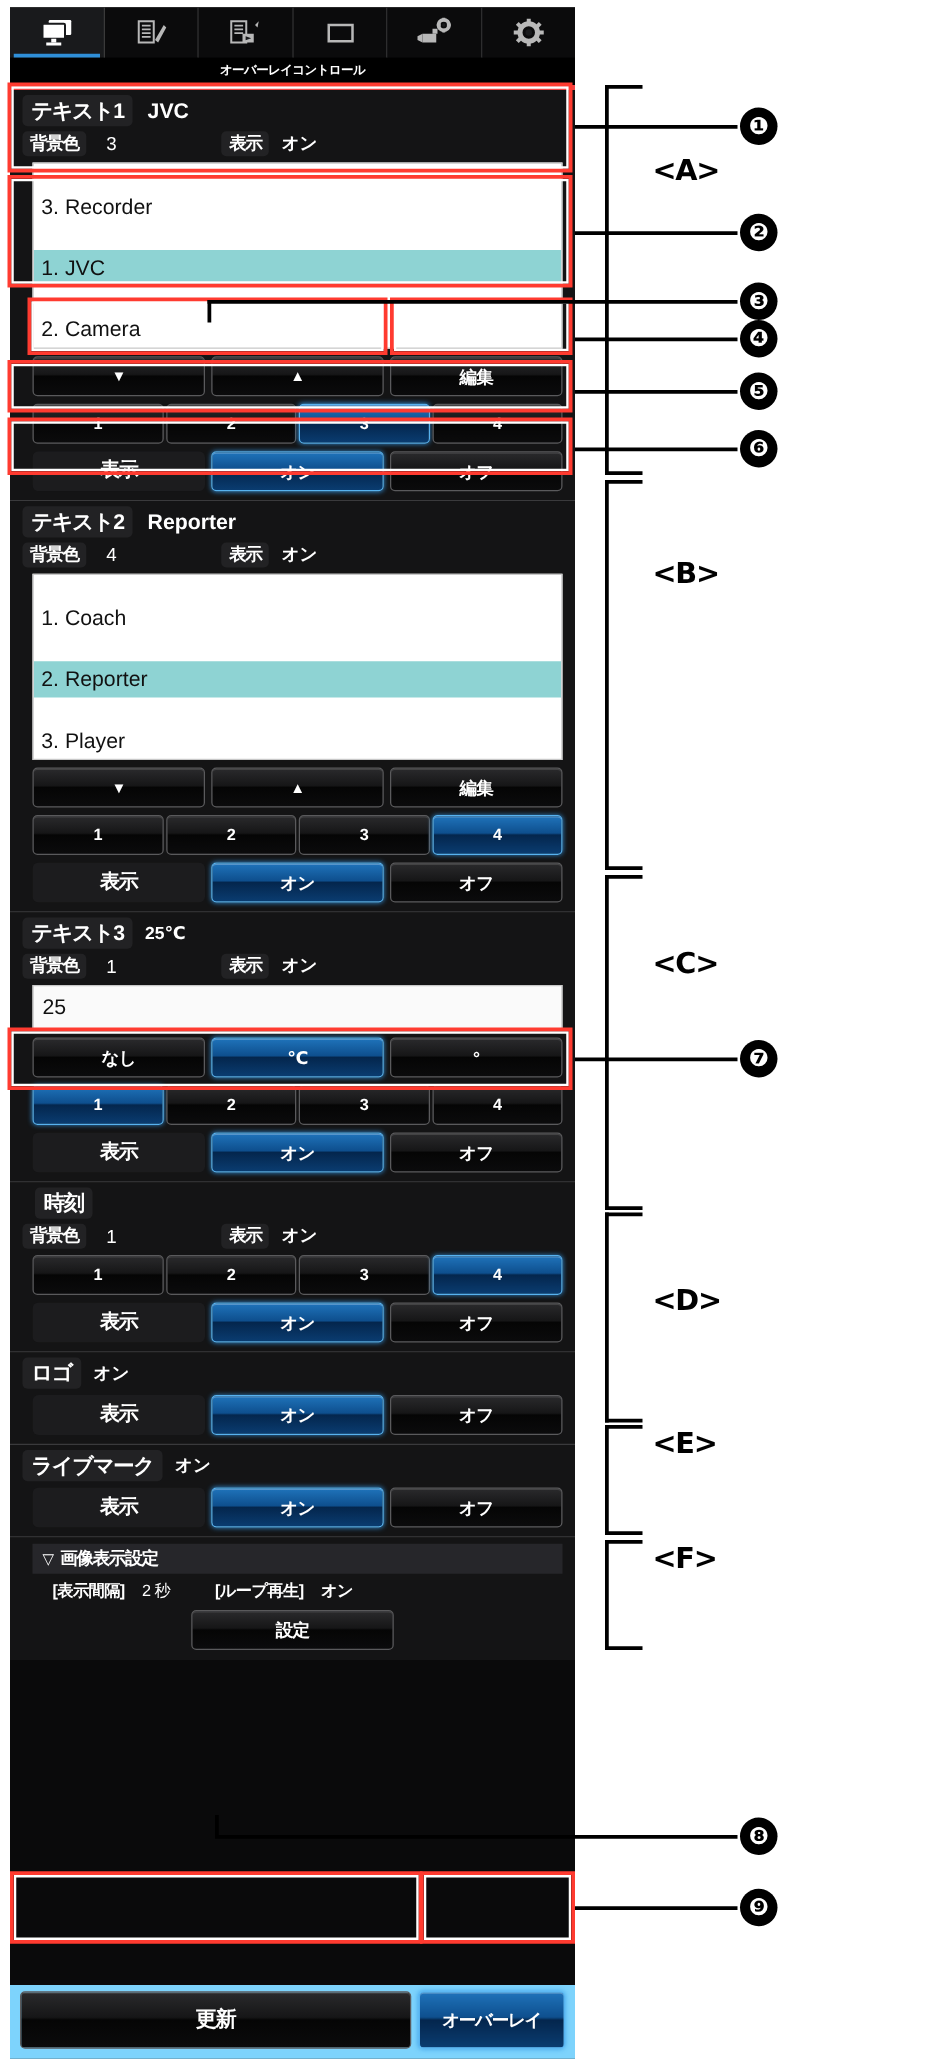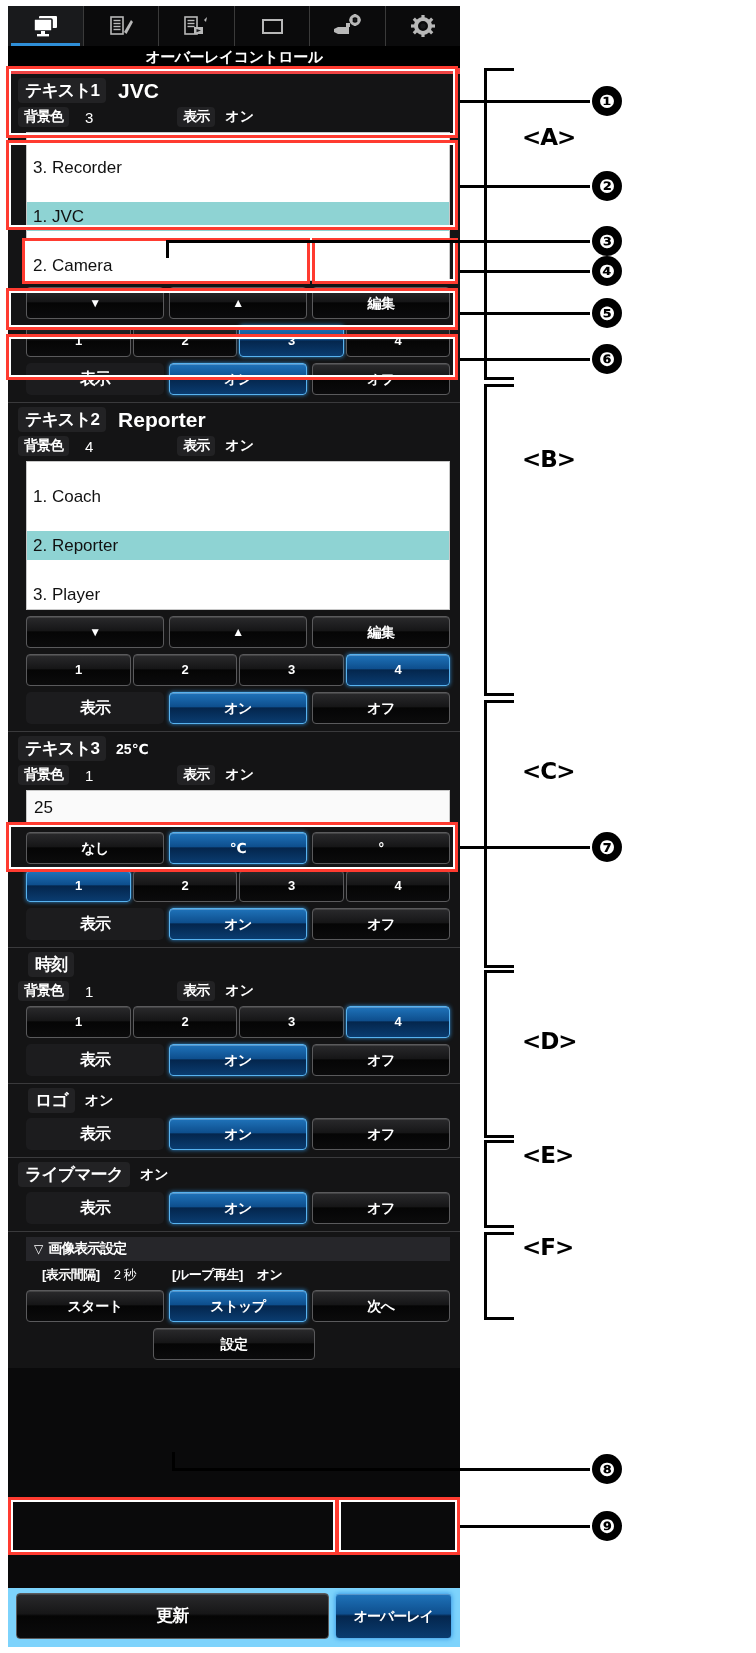--- a/index.html
+++ b/index.html
@@ -21,34 +21,34 @@
   }
   .tab:last-child{border-right:none;}
   .tab.active{background:#191a1c;}
   .tab.active:after{
     content:"";position:absolute;left:3px;right:3px;bottom:0;height:3px;background:#2f8fd8;
   }
   .tab svg{display:block;}
   
   .paneltitle{
     height:22px;line-height:22px;text-align:center;color:#ffffff;
-    font-size:15px;font-weight:bold;background:#000;
-    border-bottom:6px solid #ef4444;flex:0 0 auto;
+    font-size:10px;font-weight:bold;background:#000;
+    border-bottom:4px solid #ef4444;flex:0 0 auto;
     letter-spacing:-0.5px;
   }
   
   .section{background:#141415;border-bottom:1px solid #3a3a3c;padding:2px 0 4px 0;}
   .rowline{display:flex;align-items:center;padding:2px 10px;}
   .chip{
     display:inline-block;background:#222224;border-radius:4px;
     color:#fff;font-size:17px;font-weight:bold;padding:1px 7px;
     letter-spacing:-1px;
   }
   .chip.small{font-size:14px;padding:1px 6px;letter-spacing:-1px;}
-  .valtext{color:#fff;font-size:21px;font-weight:bold;margin-left:12px;letter-spacing:0px;}
+  .valtext{color:#fff;font-size:17px;font-weight:bold;margin-left:12px;letter-spacing:0px;}
   .valtext.sm{font-size:14px;margin-left:10px;}
   .valtext.num{font-size:15px;margin-left:16px;font-weight:normal;}
   
   .listbox{
     margin:3px 10px 3px 18px;background:#ffffff;border:1px solid #c8c8c8;
     overflow:hidden;
   }
   .listbox .li{
     font-size:17px;color:#111;padding:2px 6px;line-height:25px;height:25px;
     font-family:"Liberation Sans",sans-serif;
@@ -321,21 +321,21 @@
     </div>
     <div class="btnrow">
       <div class="btn lbl">表示</div>
       <div class="btn on">オン</div>
       <div class="btn">オフ</div>
     </div>
   </div>
 
   <div class="section">
     <div class="rowline">
-      <span class="chip" style="margin-left:10px">ロゴ</span>
+      <span class="chip" style="">ロゴ</span>
       <span class="valtext sm">オン</span>
     </div>
     <div class="btnrow">
       <div class="btn lbl">表示</div>
       <div class="btn on">オン</div>
       <div class="btn">オフ</div>
     </div>
   </div>
 
   <div class="section">
@@ -354,25 +354,20 @@
     <div class="imghdr">
       <span class="tri">▽</span>
       <span>画像表示設定</span>
     </div>
     <div class="imginfo">
       <span>[表示間隔]</span>
       <span class="v">2 秒</span>
       <span style="width:8px"></span>
       <span>[ループ再生]</span>
       <span>オン</span>
-    </div>
-    <div class="btnrow">
-      <div class="btn">スタート</div>
-      <div class="btn on">ストップ</div>
-      <div class="btn">次へ</div>
     </div>
     <div class="btnrow" style="padding-left:145px;padding-right:145px">
       <div class="btn">設定</div>
     </div>
   </div>
 
   <div class="footer">
     <div class="btn update">更新</div>
     <div class="btn overlay on">オーバーレイ</div>
   </div>

